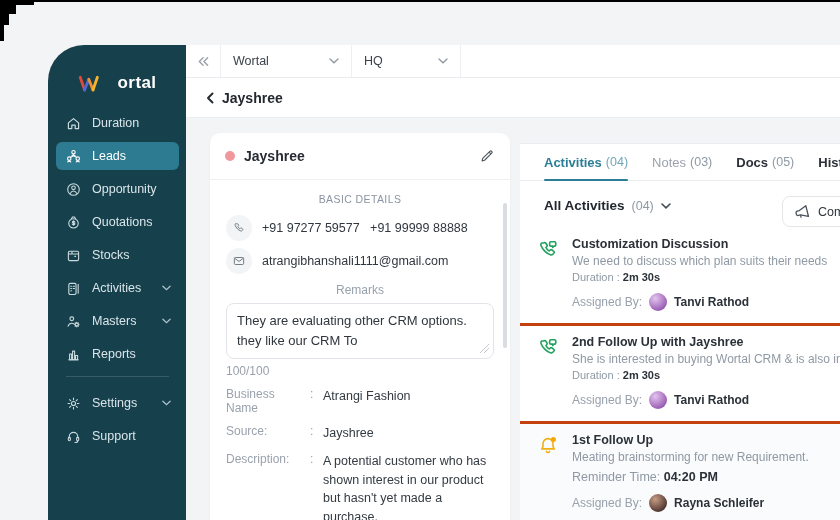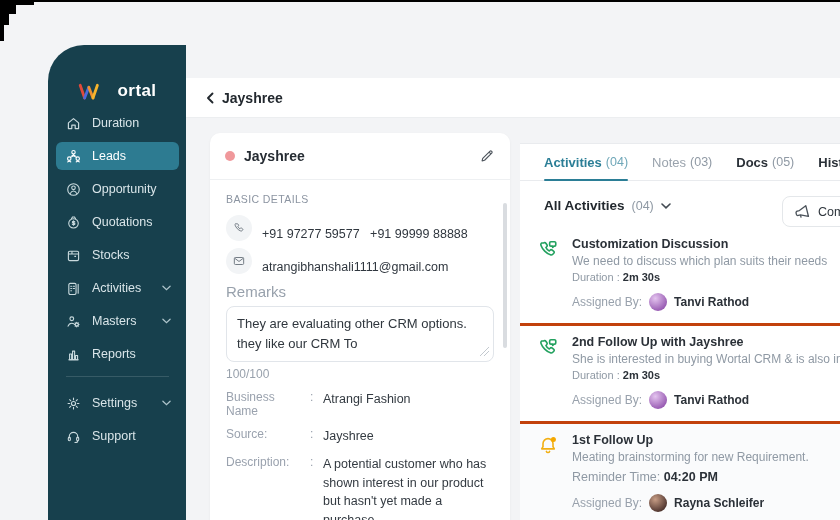--- a/index.html
+++ b/index.html
@@ -16,21 +16,21 @@
   .art.s1   { left:0; top:0;  width:34px; height:5px; }
   .art.s2   { left:0; top:5px;  width:16px; height:9px; }
   .art.s3   { left:0; top:14px; width:9px;  height:11px; }
   .art.s4   { left:0; top:25px; width:4px;  height:16px; }
 
   
   .sidebar {
     position:absolute; left:48px; top:45px; width:138px; height:475px;
     background:#17404d; border-radius:36px 0 0 0; color:#dde8ec;
   }
-  .logo { margin-top:20px; height:36px; display:flex; align-items:flex-end; justify-content:center; gap:16px; }
+  .logo { margin-top:20px; height:36px; display:flex; align-items:center; justify-content:center; gap:16px; }
   .brand-rest { color:#fff; font-size:17px; font-weight:700; letter-spacing:.4px; }
   .nav { padding:8px 7px 0 8px; }
   .nav-item {
     display:flex; align-items:center; gap:10px; height:28px; padding:0 8px;
     border-radius:6px; margin-bottom:5px; font-size:12.5px; color:#d9e5e9; cursor:pointer;
   }
   .nav-item.active { background:#2d7b91; color:#fff;text-align:center; }
   .nav-ico { width:18px; height:18px; display:flex; align-items:center; justify-content:center; color:#c9dade; flex-shrink:0; }
   .nav-item.active .nav-ico { color:#fff; }
   .nav-chev { margin-left:auto; color:#aec4cb; display:flex; }
@@ -66,27 +66,27 @@
     background:#fff; border-radius:10px; box-shadow:0 1px 3px rgba(25,35,45,.05);
   }
   .lead-header {
     height:46px; display:flex; align-items:center; gap:9px; padding:0 15px;
     border-bottom:1px solid #eef0f2;
   }
   .lead-dot { width:10px; height:10px; border-radius:50%; background:#f0989b; }
   .lead-name { font-size:14px; font-weight:700; color:#262c33; flex:1; }
   .edit-btn { color:#50575f; display:flex; cursor:pointer; }
   .lead-body { padding:13px 16px 0; position:relative; }
-  .section-label { font-size:10.5px; letter-spacing:.4px; color:#8b94a1; margin:0 0 10px; font-weight:500; }
-  .contact-row { display:flex; align-items:flex-end; gap:10px; margin-bottom:7px; font-size:12.5px; color:#30373f; }
+  .section-label { font-size:10.5px; letter-spacing:.4px; color:#8b94a1; margin:0 0 10px; font-weight:500;text-align:center; }
+  .contact-row { display:flex; align-items:center; gap:10px; margin-bottom:7px; font-size:12.5px; color:#30373f; }
   .contact-ico {
     width:26px; height:26px; border-radius:50%; background:#f2f4f6; color:#6a737d;
     display:flex; align-items:center; justify-content:center; flex-shrink:0;
   }
-  .remarks-label { font-size:15px; color:#98a1ac; margin:9px 0 6px; }
+  .remarks-label { font-size:12px; color:#98a1ac; margin:9px 0 6px;text-align:center; }
   .remarks-wrap { position:relative; }
   textarea.remarks {
     width:100%; box-sizing:border-box; height:56px; border:1px solid #e1e5ea; border-radius:8px;
     padding:7px 10px; font:13px/1.55 "Liberation Sans", sans-serif; color:#30373e;
     resize:none; outline:none; display:block; background:#fff;
   }
   .resize-grip {
     position:absolute; right:5px; bottom:6px; width:9px; height:9px;
     background:linear-gradient(135deg, transparent 0 45%, #c3c9cf 45% 52%, transparent 52% 68%, #c3c9cf 68% 75%, transparent 75%);
   }
@@ -286,20 +286,48 @@
               <rect x="3.9" y="11" width="2.4" height="4" rx="1.1"></rect>
               <rect x="13.7" y="11" width="2.4" height="4" rx="1.1"></rect>
               <path d="M15 15.2c0 1.3-1.8 1.9-3.3 1.9"></path>
             </svg>
         </span>
         <span class="nav-label">Support</span>
       </div>
     </nav>
   </aside>
 
+  <header class="topbar">
+    <div class="collapse-btn">
+      <span style="display:flex;">
+        <svg width="13" height="11" viewBox="0 0 14 12" fill="none" stroke="currentColor" stroke-width="1.5" stroke-linecap="round">
+            <path d="M6.5 2 2.5 6l4 4M11.5 2l-4 4 4 4"></path>
+          </svg>
+      </span>
+    </div>
+    <div class="tb-sep"></div>
+    <div class="tb-select org">
+      <span>Wortal</span>
+      <span class="chev">
+        <svg width="10" height="6" viewBox="0 0 10 6" fill="none" stroke="currentColor" stroke-width="1.3" stroke-linecap="round">
+            <path d="M1 1l4 3.8L9 1"></path>
+          </svg>
+      </span>
+    </div>
+    <div class="tb-sep"></div>
+    <div class="tb-select branch">
+      <span>HQ</span>
+      <span class="chev">
+        <svg width="10" height="6" viewBox="0 0 10 6" fill="none" stroke="currentColor" stroke-width="1.3" stroke-linecap="round">
+            <path d="M1 1l4 3.8L9 1"></path>
+          </svg>
+      </span>
+    </div>
+    <div class="tb-sep"></div>
+  </header>
 
   <div class="crumb">
     <span class="crumb-back">
       <svg width="8" height="12" viewBox="0 0 8 12" fill="none" stroke="currentColor" stroke-width="1.9" stroke-linecap="round" stroke-linejoin="round">
           <path d="M6.5 1.5 2 6l4.5 4.5"></path>
         </svg>
     </span>
     <span class="crumb-title">Jayshree</span>
   </div>
 

